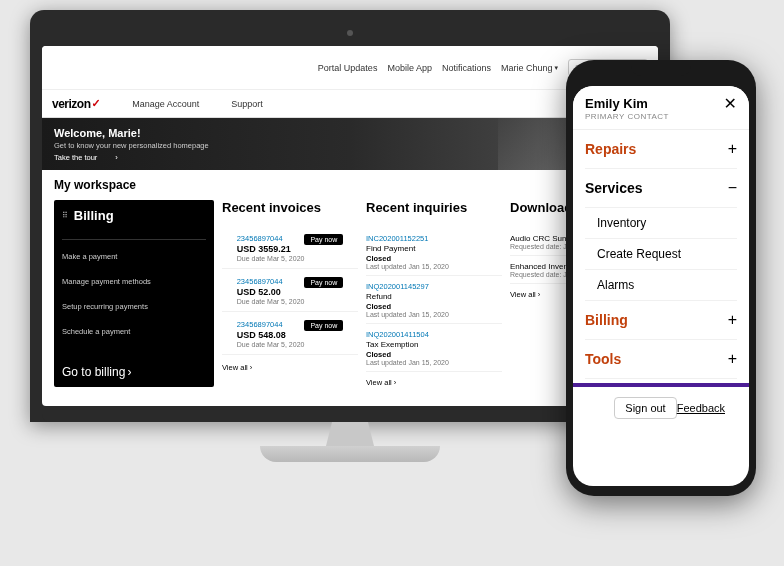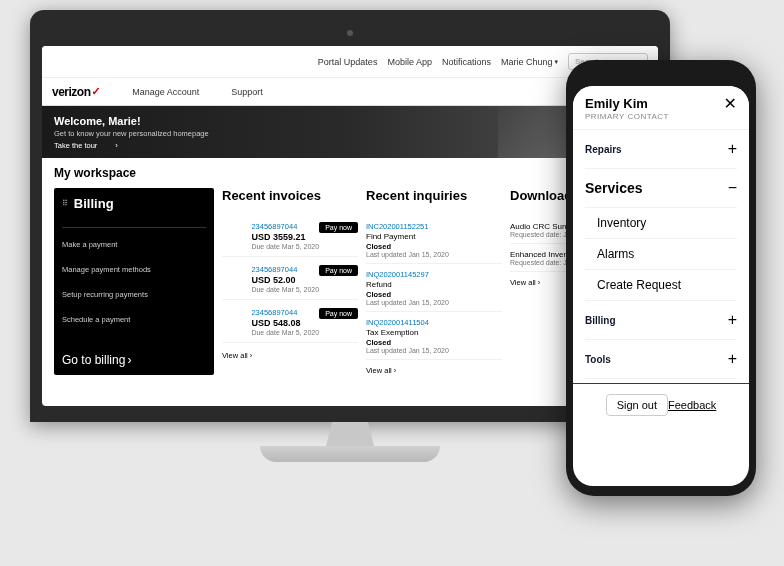--- a/index.html
+++ b/index.html
@@ -56,21 +56,21 @@
     }
 
     
     .screen-topbar {
       background: #fff;
       border-bottom: 1px solid #eee;
       display: flex;
       align-items: center;
       justify-content: space-between;
       padding: 0 10px;
-      height: 32px;
+      height: 44px;
       font-size: 9px;
       color: #333;
     }
     .topbar-left { display: flex; gap: 12px; align-items: center; }
     .topbar-right { display: flex; gap: 10px; align-items: center; }
     .topbar-right .search-box {
       border: 1px solid #ccc;
       border-radius: 3px;
       padding: 2px 6px;
       font-size: 8px;
@@ -187,21 +187,21 @@
       cursor: pointer;
       display: flex;
       align-items: center;
       gap: 2px;
     }
 
     
     .invoice-section { font-size: 8px; }
     .section-title { font-size: 13px; font-weight: 700; margin-bottom: 19px; color: #000; }
     .invoice-item { margin-bottom: 8px; padding-bottom: 6px; border-bottom: 1px solid #f0f0f0; }
-    .invoice-row { display: flex; justify-content: flex-end; align-items: flex-start; }
+    .invoice-row { display: flex; justify-content: center; align-items: flex-start; }
     .invoice-num { color: #0077b5; font-size: 7.5px; }
     .invoice-amount { font-size: 9px; font-weight: 700; color: #000; margin: 1px 0; }
     .invoice-due { color: #777; font-size: 7px; }
     .pay-btn {
       background: #000;
       color: #fff;
       border: none;
       border-radius: 2px;
       padding: 2px 6px;
       font-size: 7px;
@@ -308,21 +308,21 @@
     
     .phone-menu { padding: 0 12px; }
     .menu-item {
       display: flex;
       align-items: center;
       justify-content: space-between;
       padding: 10px 0;
       border-bottom: 1px solid #f0f0f0;
       cursor: pointer;
     }
-    .menu-item-label { font-size: 10px; font-weight: 700; color: #0f172a; }
+    .menu-item-label { font-size: 14px; font-weight: 700; color: #c2410c; }
     .menu-item-sub-indent {
       padding: 8px 0 8px 12px;
       border-bottom: 1px solid #f0f0f0;
       font-size: 12px;
       color: #000;
       cursor: pointer;
     }
     .plus-icon { font-size: 16px; color: #000; font-weight: 300; }
     .minus-icon { font-size: 16px; color: #000; font-weight: 300; }
 
@@ -333,23 +333,23 @@
       justify-content: space-between;
       padding: 10px 0;
       border-bottom: 1px solid #f0f0f0;
     }
     .services-label { font-size: 14px; font-weight: 700; color: #000; }
 
     
     .phone-bottom {
       padding: 10px 24px;
       display: flex;
-      justify-content: center;
-      align-items: center;
-      border-top: 1px solid #4c1d95;
+      justify-content: flex-end;
+      align-items: center;
+      border-top: 4px solid #4c1d95;
       margin-top: 4px;
     }
     .sign-out-btn {
       background: #fff;
       border: 1px solid #ccc;
       border-radius: 4px;
       padding: 4px 10px;
       font-size: 11px;
       color: #000;
       cursor: pointer;
@@ -554,24 +554,24 @@
 
           <div class="services-header">
             <span class="services-label">Services</span>
             <span class="minus-icon">−</span>
           </div>
 
           <div class="menu-item-sub-indent">
             <span>Inventory</span>
           </div>
           <div class="menu-item-sub-indent">
+            <span>Create Request</span>
+          </div>
+          <div class="menu-item-sub-indent">
             <span>Alarms</span>
-          </div>
-          <div class="menu-item-sub-indent">
-            <span>Create Request</span>
           </div>
 
           <div class="menu-item">
             <span class="menu-item-label">Billing</span>
             <span class="plus-icon">+</span>
           </div>
 
           <div class="menu-item">
             <span class="menu-item-label">Tools</span>
             <span class="plus-icon">+</span>

